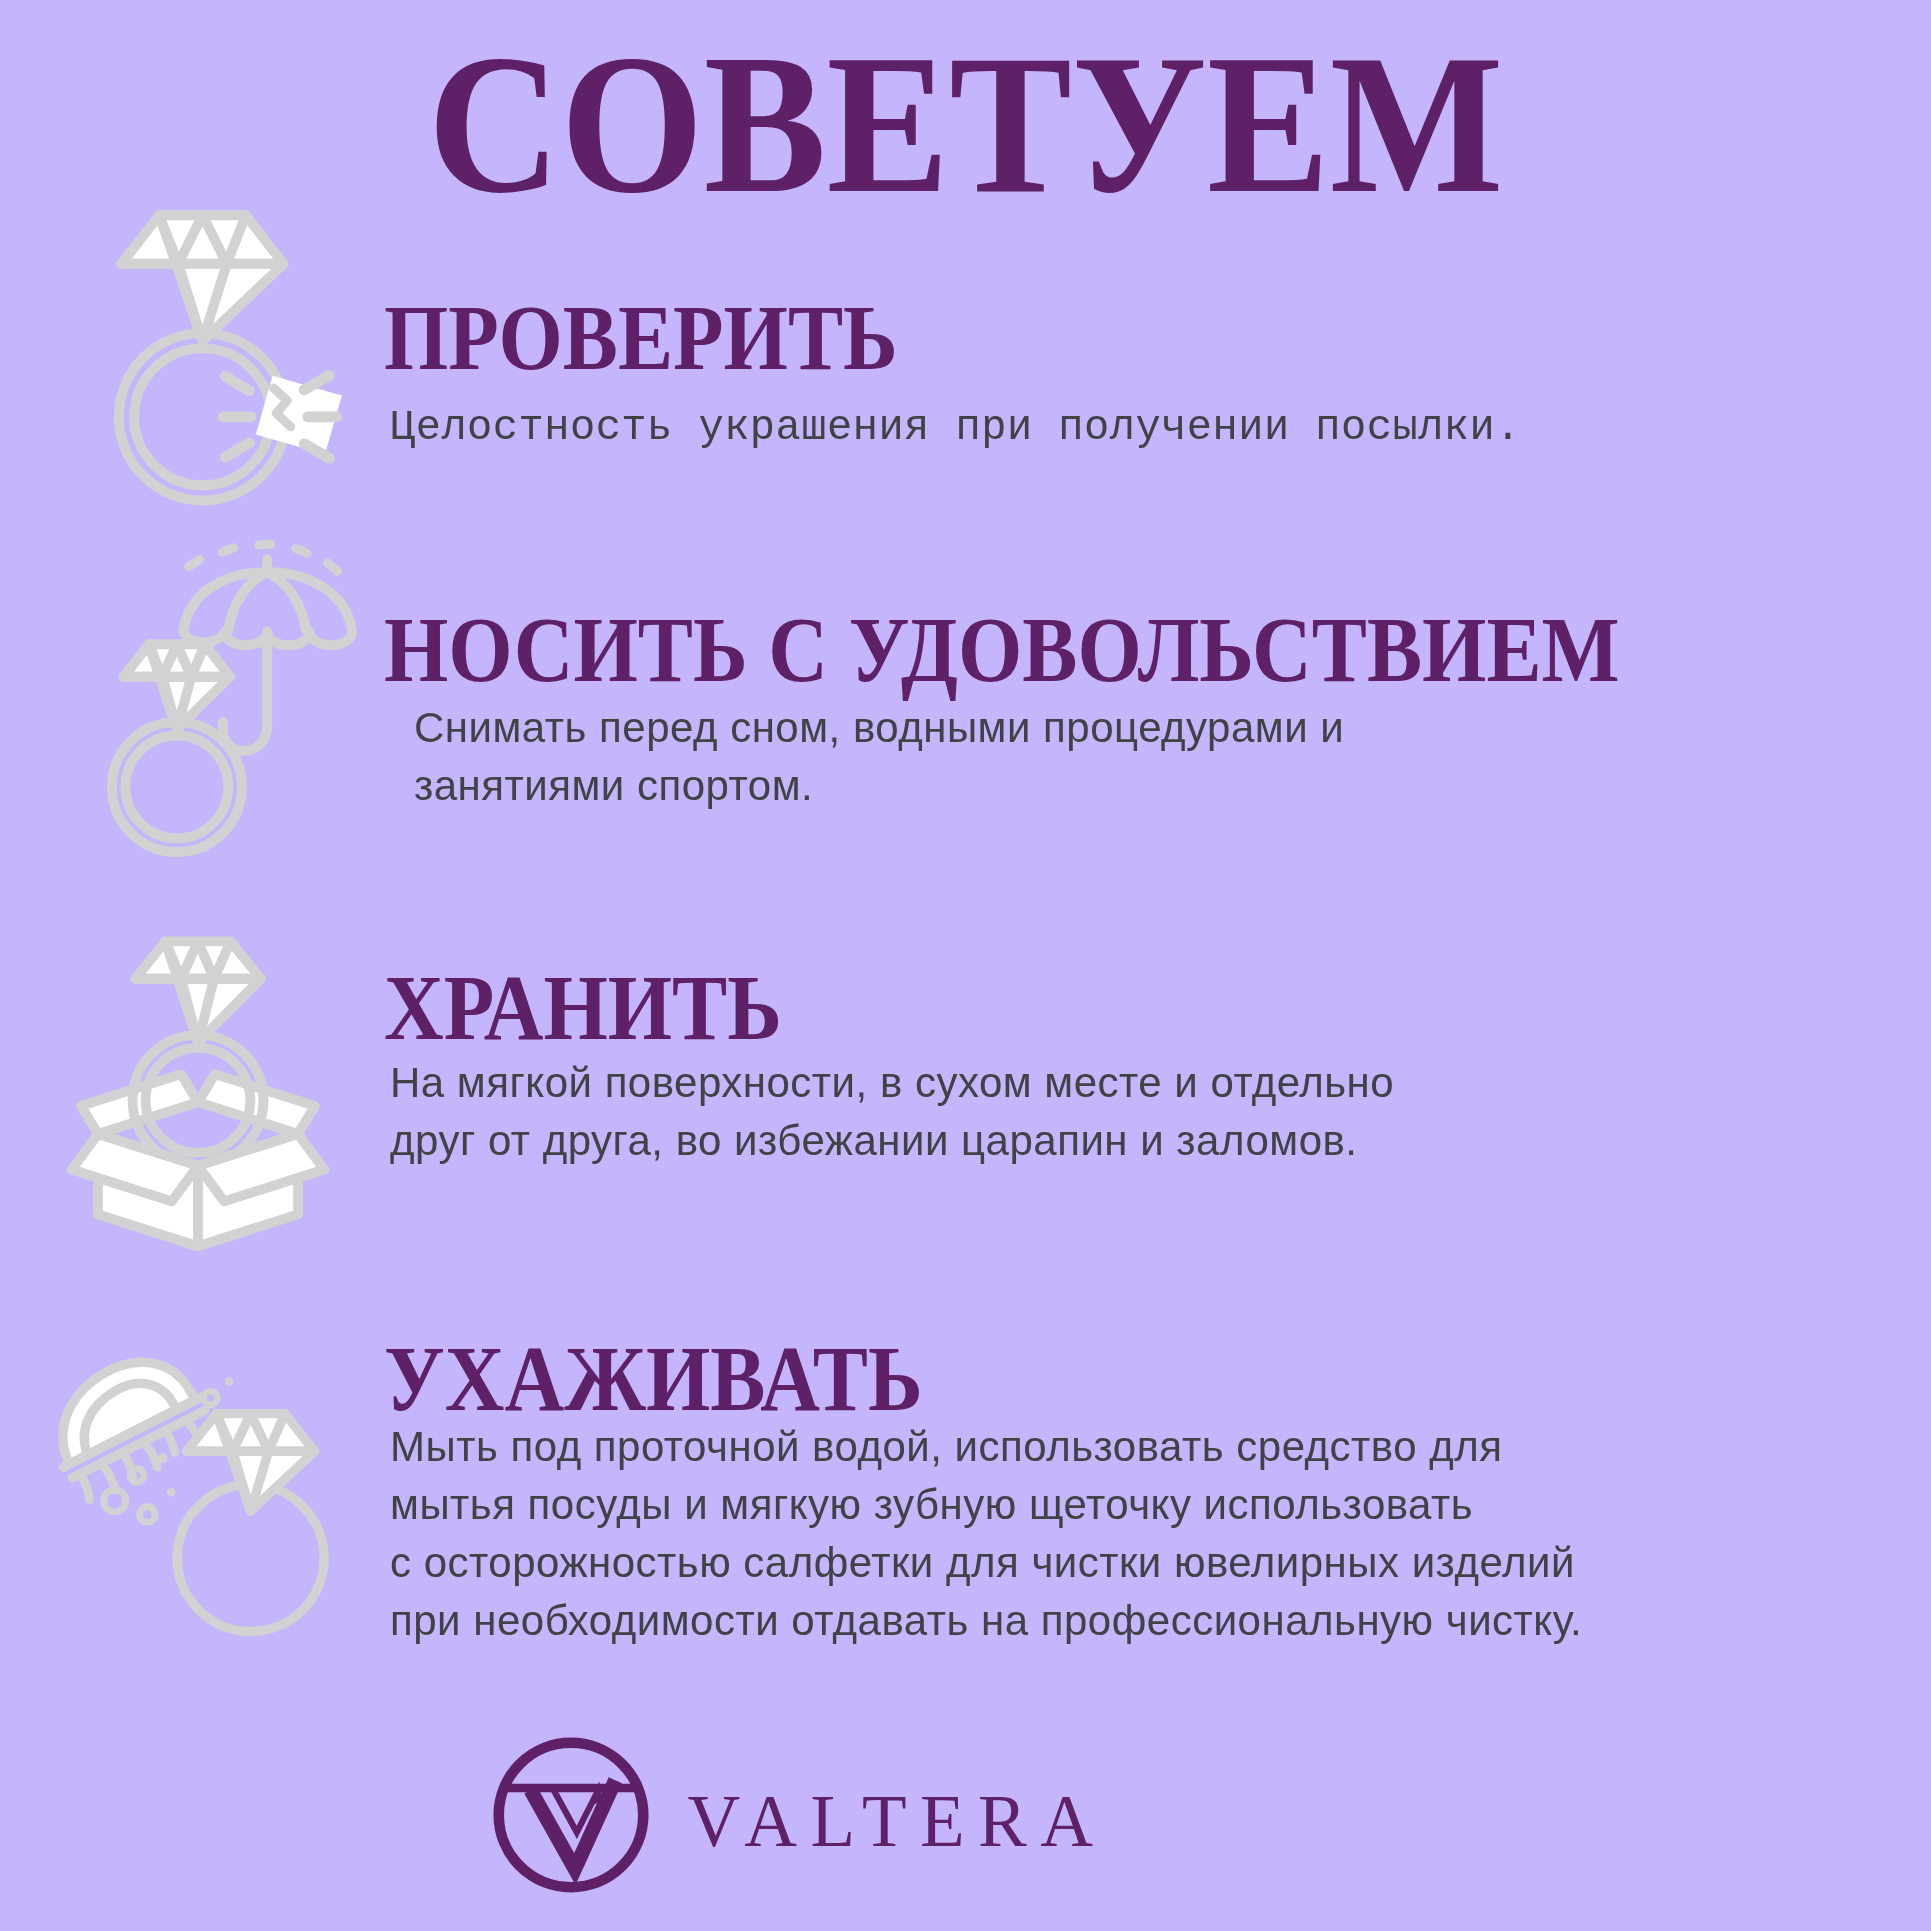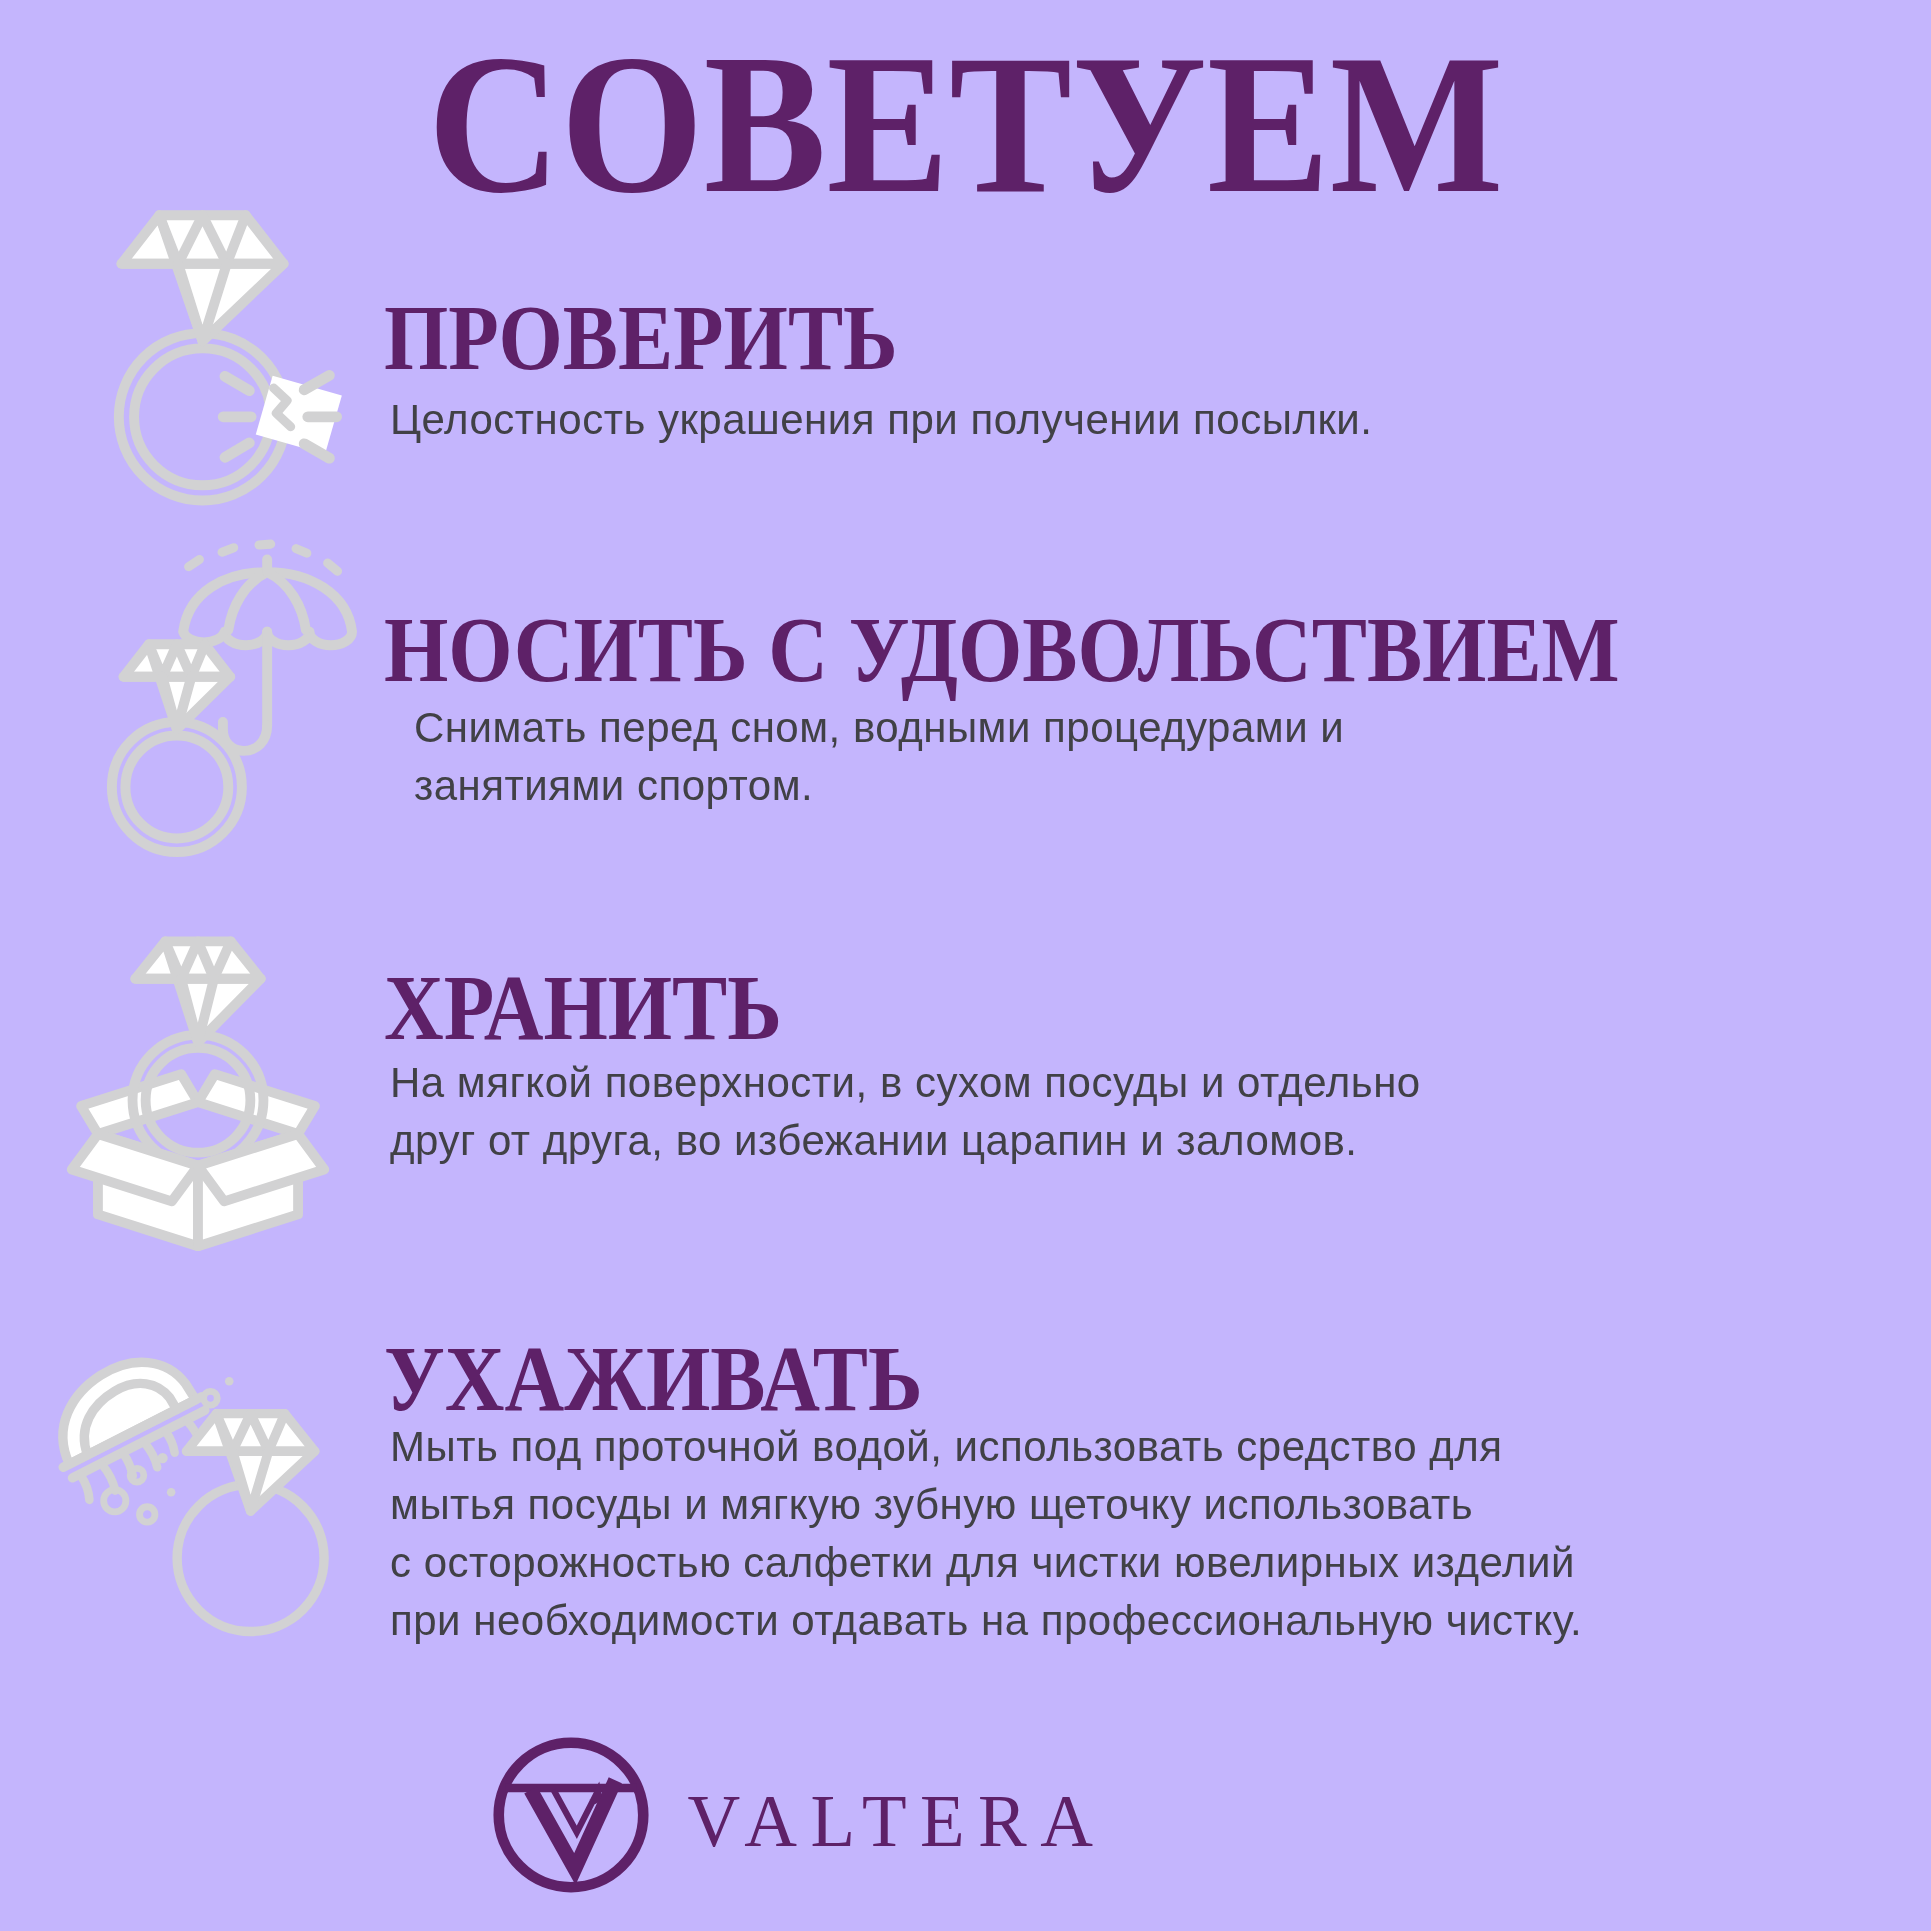--- a/index.html
+++ b/index.html
@@ -31,21 +31,21 @@
   .icon svg{display:block;}
   .footer{
     position:absolute;top:1736px;left:0;width:1599px;
     display:flex;justify-content:center;align-items:center;gap:37px;
   }
   .logo-mark{color:var(--accent);flex:0 0 auto;}
   .brand-name{
     font-family:"Liberation Serif",serif;font-size:73px;letter-spacing:13.5px;
     color:var(--accent);line-height:1;padding-top:9.7px;white-space:nowrap;
   }
-  .h1-pos{top:290px;} .b1-pos{top:391px;}
+  .h1-pos{top:290px;} .b1-pos{top:399px;font-family:Liberation Mono, monospace;}
   .h2-pos{top:602px;} .b2-pos{top:699px;margin-left:24px;}
   .h3-pos{top:960px;} .b3-pos{top:1054px;}
   .h4-pos{top:1331px;} .b4-pos{top:1418px;}
   .i1-pos{left:72px;top:208px;}
   .i2-pos{left:82px;top:536px;}
   .i3-pos{left:53px;top:932px;}
   .i4-pos{left:43px;top:1347px;}
 </style>
 </head>
 <body>
@@ -114,21 +114,21 @@
       <path d="M88 50 L222 50"></path>
       <path d="M120 10 L137 50 L155 10 L172 50 L190 10"></path>
       <path d="M137 50 L155 118 M172 50 L155 118"></path>
       <polygon points="48,216 155,250 155,336 48,302" fill="#ffffff"></polygon>
       <polygon points="262,216 155,250 155,336 262,302" fill="#ffffff"></polygon>
       <polygon points="48,216 155,250 127,288 20,254" fill="#ffffff"></polygon>
       <polygon points="262,216 155,250 183,288 290,254" fill="#ffffff"></polygon>
     </svg>
   </div>
   <div class="heading h3-pos">ХРАНИТЬ</div>
-  <div class="body-text b3-pos">На мягкой поверхности, в сухом посуды и отдельно
+  <div class="body-text b3-pos">На мягкой поверхности, в сухом месте и отдельно
 друг от друга, во избежании царапин и заломов.</div>
 
   <div class="icon i4-pos">
     <svg width="299" height="299" viewBox="0 0 350 350" fill="none" stroke="currentColor" stroke-width="11" stroke-linecap="round" stroke-linejoin="round">
       <g transform="rotate(-27 110 90)">
         <path d="M18 96 C20 48 58 24 98 20 C142 16 176 38 182 74 L184 96 Z" fill="#ffffff"></path>
         <path d="M42 96 C46 62 74 46 104 44 C134 42 154 58 158 80 L159 96"></path>
         <path d="M10 96 L192 96"></path>
         <path d="M14 112 L188 112"></path>
         <g stroke-width="10">

